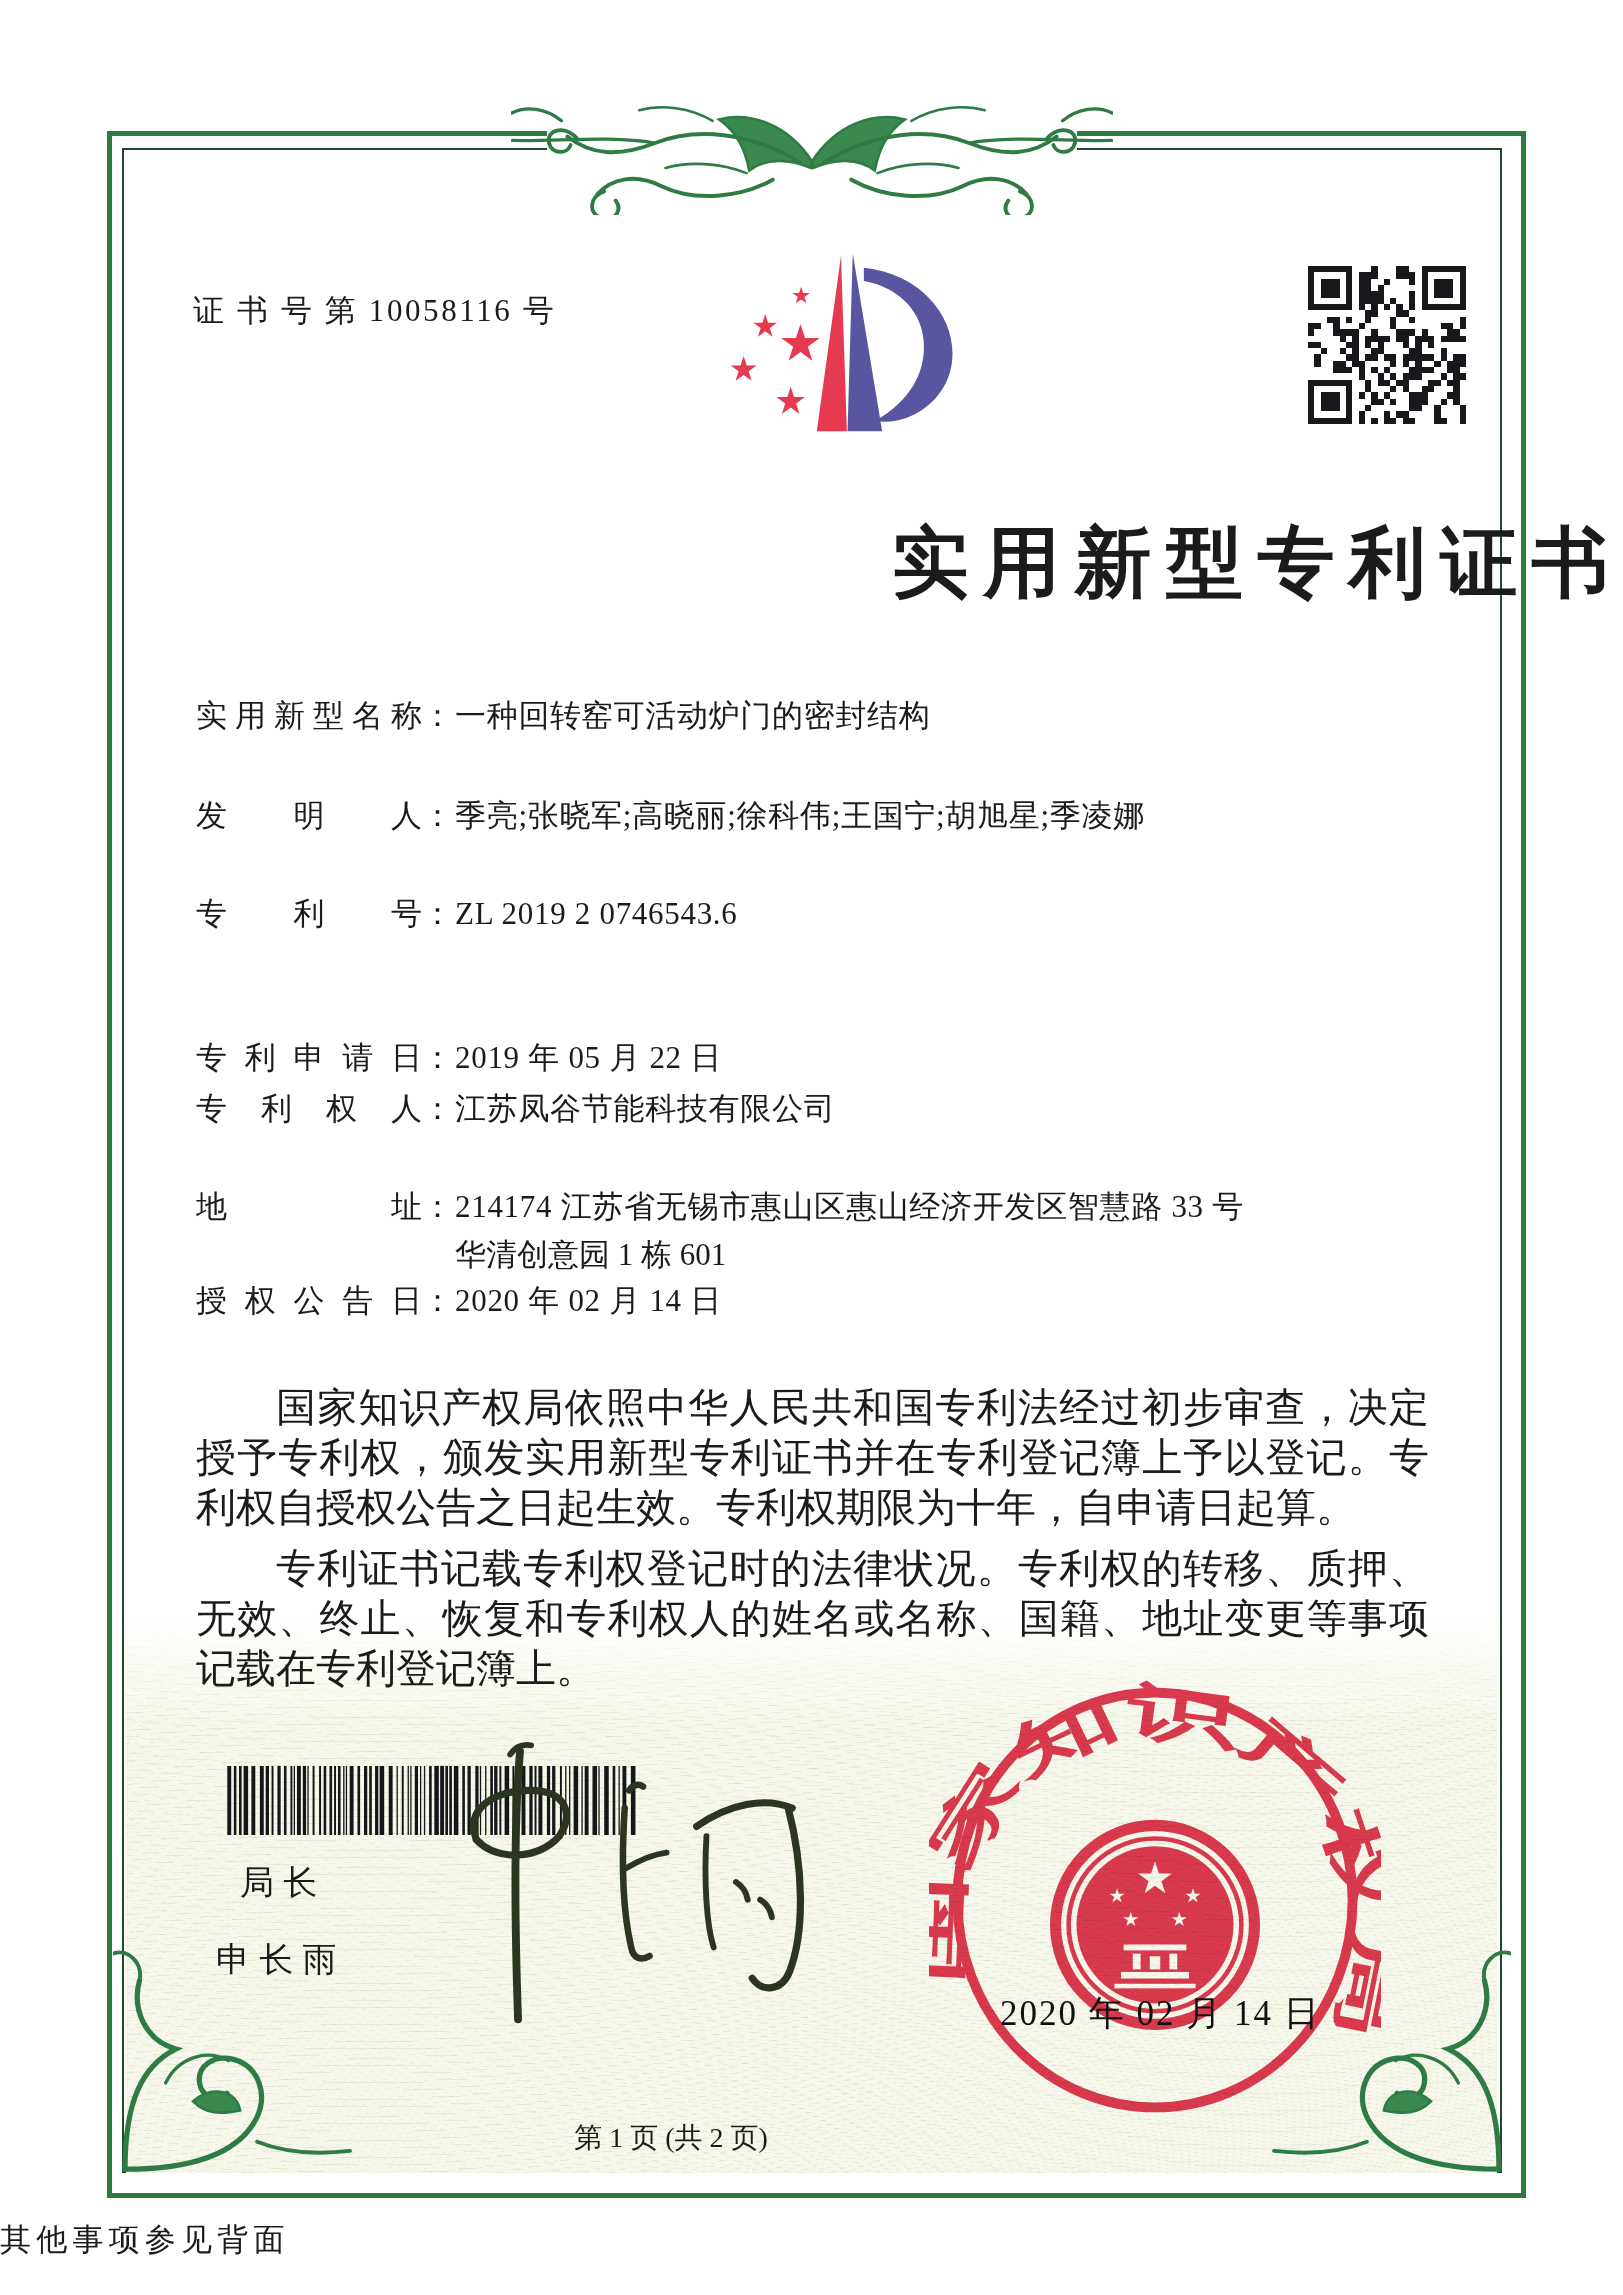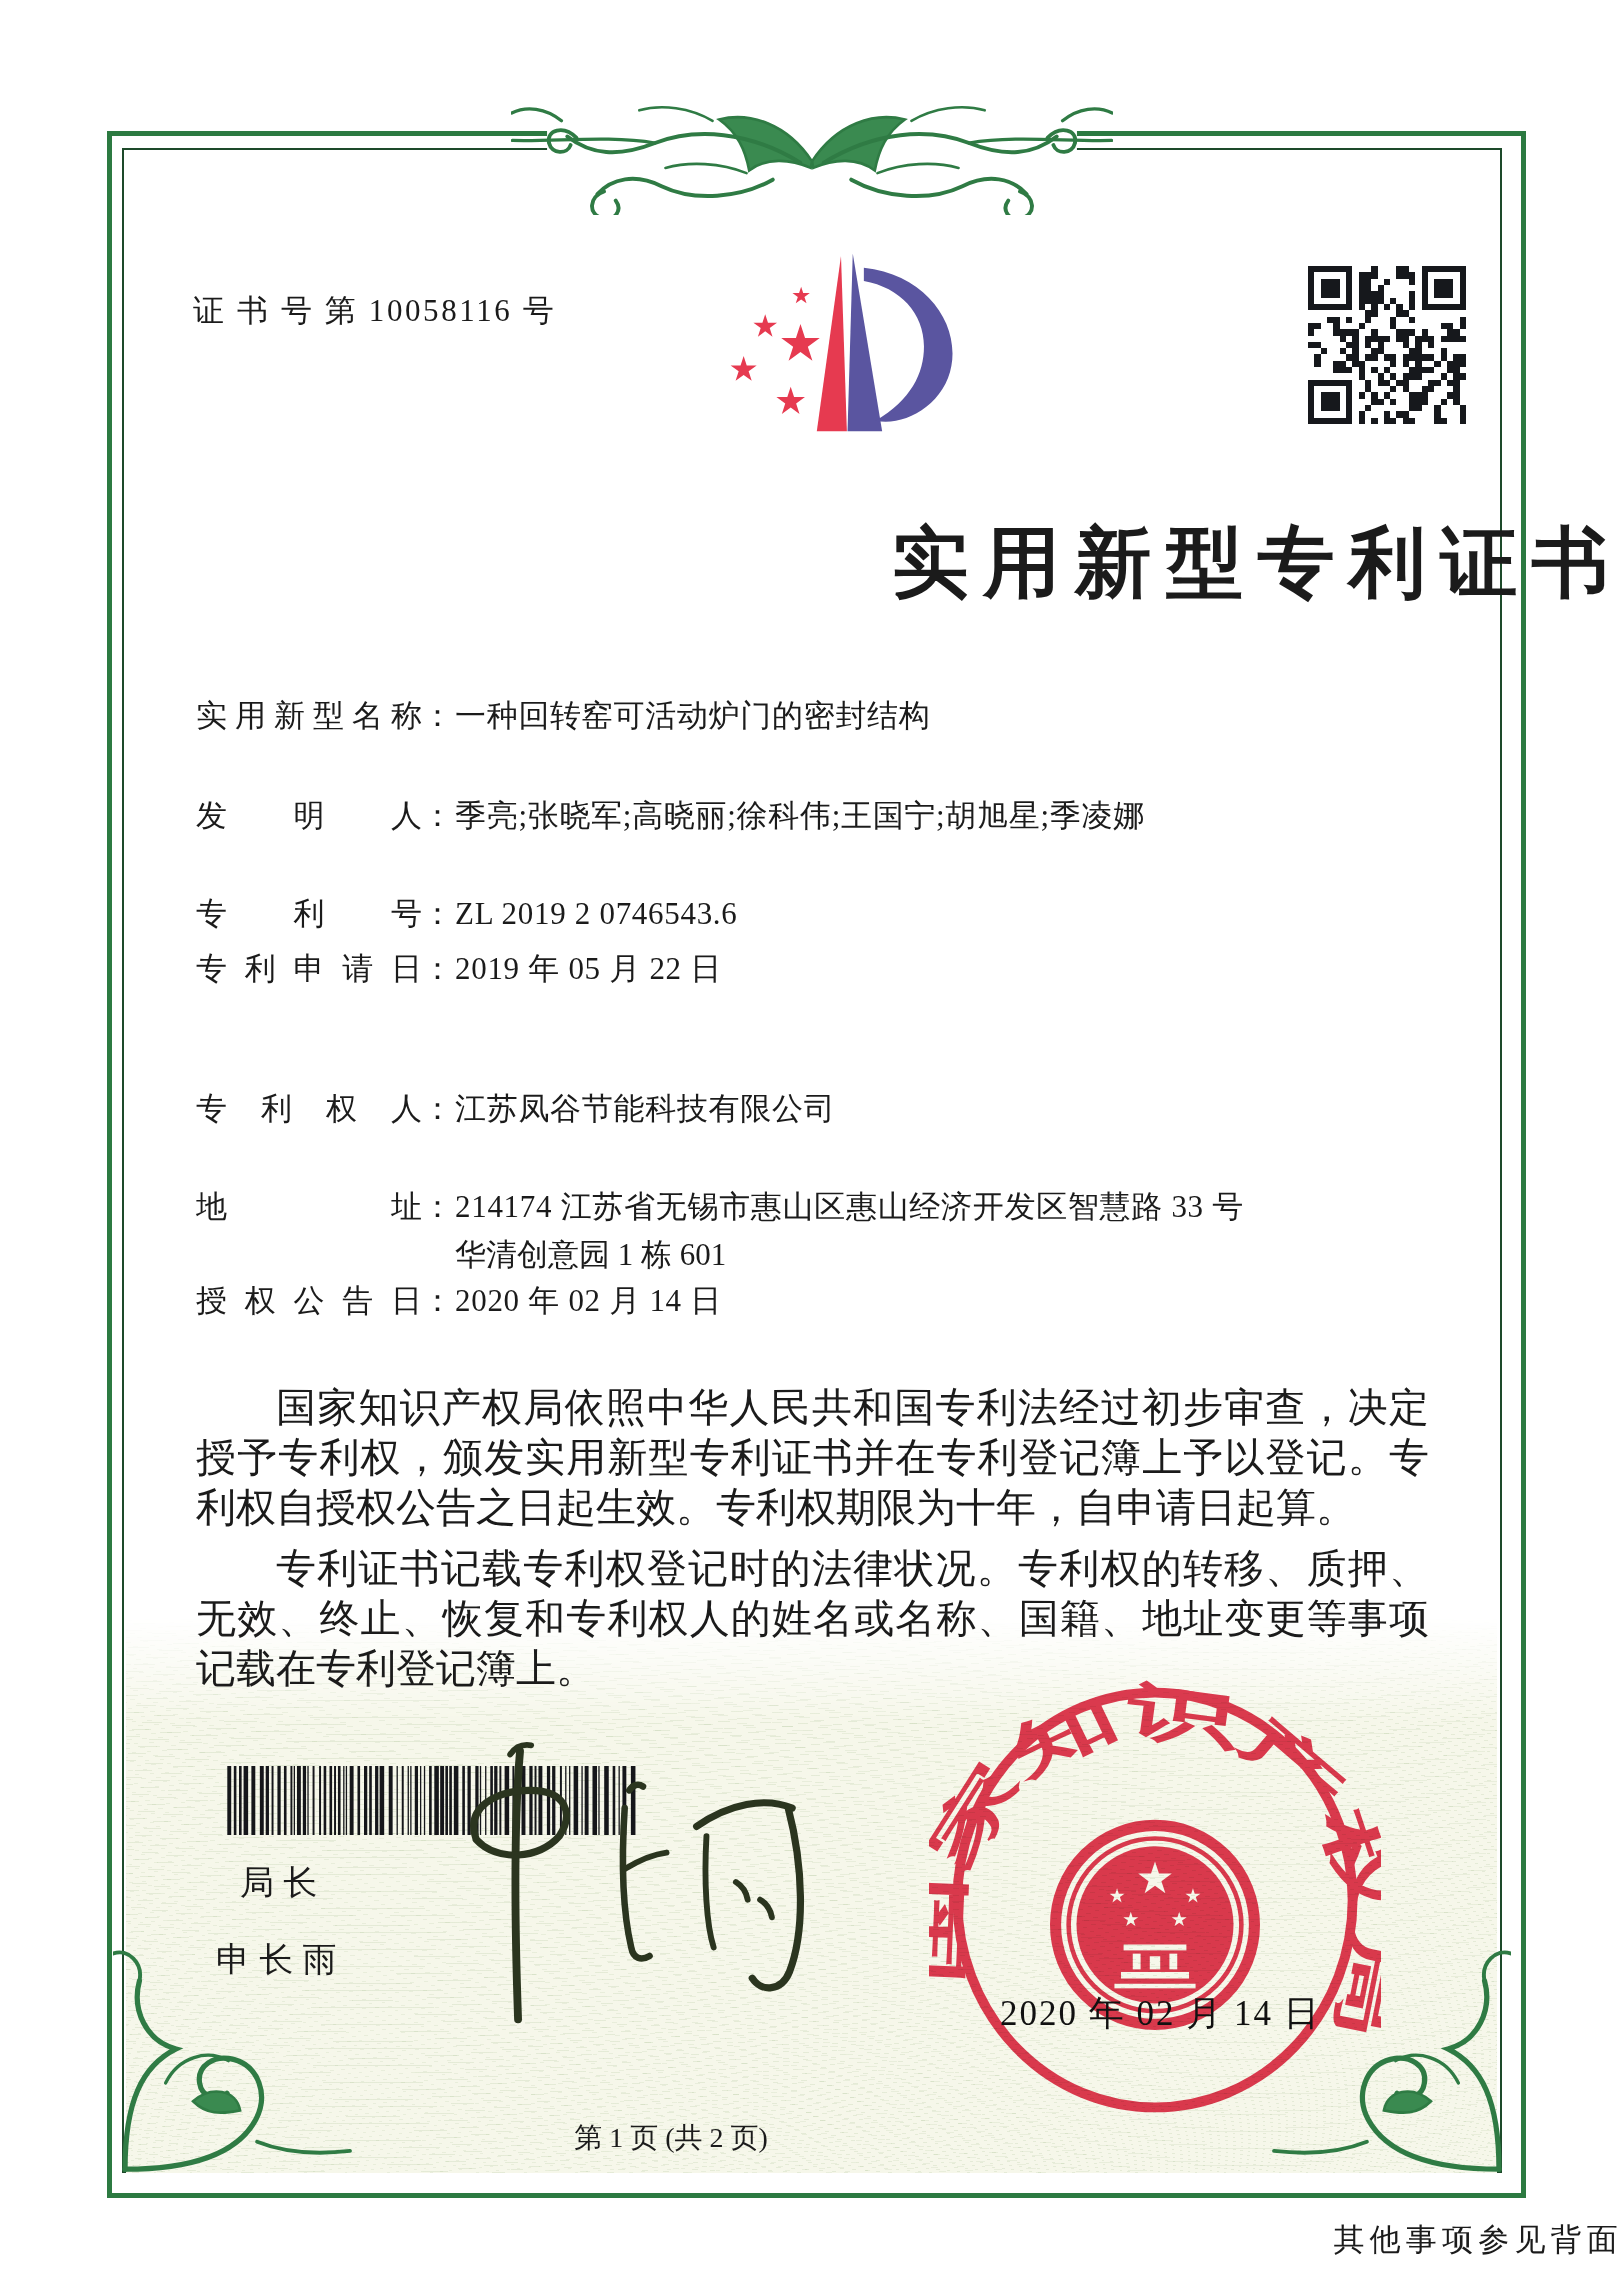--- a/index.html
+++ b/index.html
@@ -30,21 +30,21 @@
   .flabel{display:inline-block;width:226px;text-align:justify;text-align-last:justify;}
   .fcolon{display:inline-block;width:33px;}
   .fvalue{letter-spacing:0.7px;}
   .addr2{left:455px;top:1234px;font-size:31px;z-index:3;}
   .grant-col2{position:absolute;left:668px;top:0;white-space:nowrap;}
   .para{left:196px;width:1233px;font-size:40px;line-height:50px;text-align:justify;
         text-indent:2em;z-index:3;font-family:"Liberation Serif","DejaVu Serif",serif;}
   .director{left:216px;font-size:34px;letter-spacing:9.2px;z-index:3;}
   .seal-date{left:1000px;top:1990px;font-size:35px;letter-spacing:2px;z-index:6;color:#111;}
   .page-note{left:0;top:2119px;width:1342px;text-align:center;font-size:28px;z-index:3;}
-  .back-note{left:0;top:2219px;width:1623px;text-align:right;font-size:31px;letter-spacing:5.2px;}
+  .back-note{left:0;top:2219px;width:1623px;text-align:left;font-size:31px;letter-spacing:5.2px;}
   svg{display:block;}
   .orn{z-index:2;}
   .seal-svg{z-index:5;mix-blend-mode:multiply;opacity:.95;}
   .sig-svg{z-index:4;}
 </style>
 </head>
 <body>
 
 <div class="abs waves"></div>
 
@@ -310,21 +310,21 @@
 
 <div class="abs field-row" style="top:695px;">
   <span class="flabel">实用新型名称</span><span class="fcolon">：</span><span class="fvalue">一种回转窑可活动炉门的密封结构</span>
 </div>
 <div class="abs field-row" style="top:795px;">
   <span class="flabel">发明人</span><span class="fcolon">：</span><span class="fvalue">季亮;张晓军;高晓丽;徐科伟;王国宁;胡旭星;季凌娜</span>
 </div>
 <div class="abs field-row" style="top:893px;">
   <span class="flabel">专利号</span><span class="fcolon">：</span><span class="fvalue">ZL 2019 2 0746543.6</span>
 </div>
-<div class="abs field-row" style="top:948px;">
+<div class="abs field-row" style="top:1037px;">
   <span class="flabel">专利申请日</span><span class="fcolon">：</span><span class="fvalue">2019 年 05 月 22 日</span>
 </div>
 <div class="abs field-row" style="top:1088px;">
   <span class="flabel">专利权人</span><span class="fcolon">：</span><span class="fvalue">江苏凤谷节能科技有限公司</span>
 </div>
 <div class="abs field-row" style="top:1186px;">
   <span class="flabel">地址</span><span class="fcolon">：</span><span class="fvalue">214174 江苏省无锡市惠山区惠山经济开发区智慧路 33 号</span>
 </div>
 <div class="abs addr2">华清创意园 1 栋 601</div>
 

